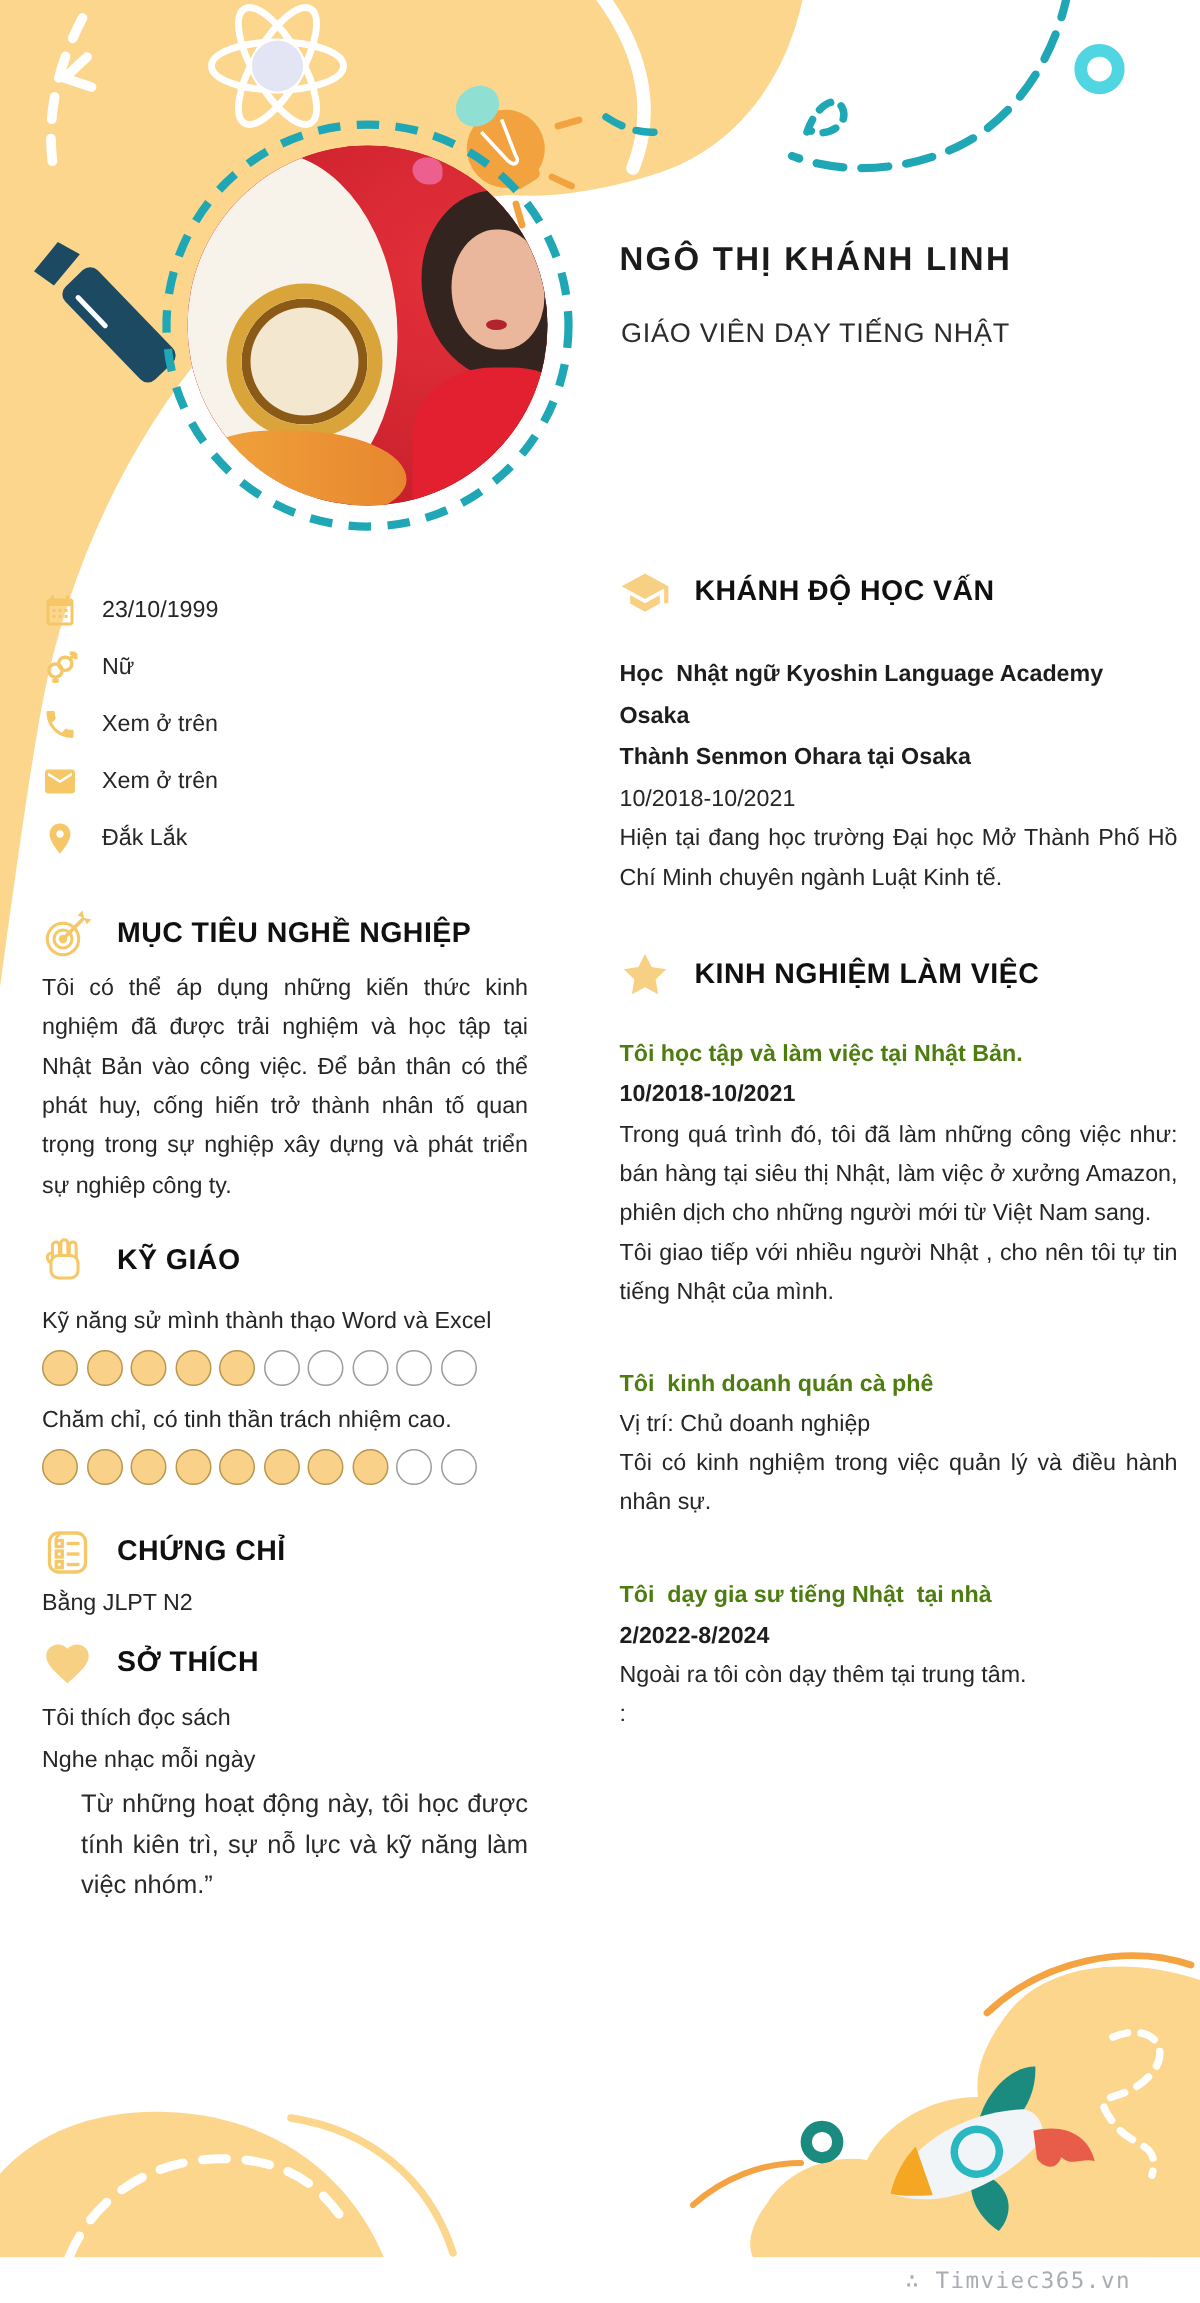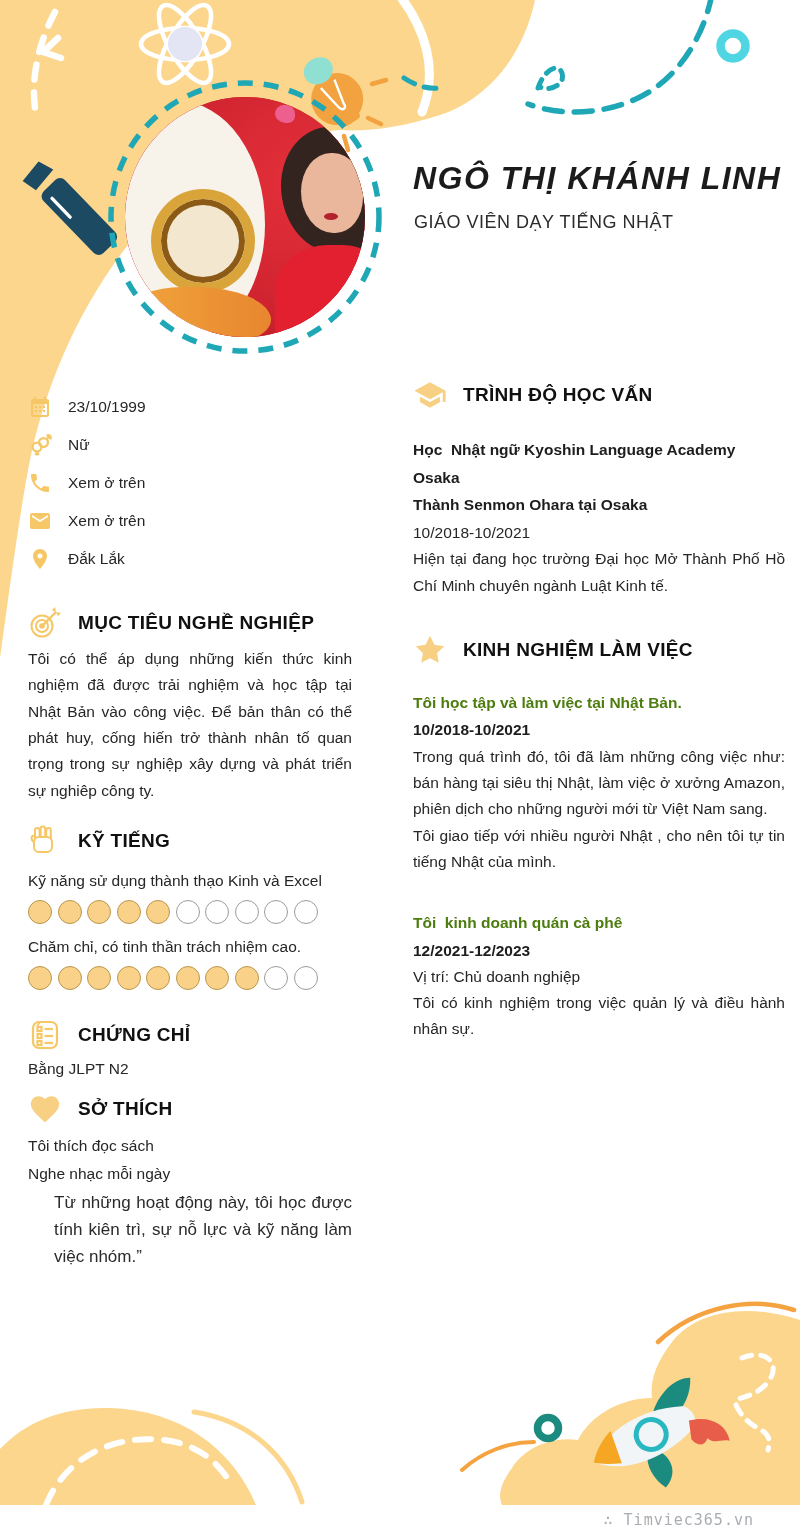--- a/index.html
+++ b/index.html
@@ -17,21 +17,21 @@
   .lion-fringe{position:absolute;left:6px;top:190px;width:140px;height:60px;
                background:linear-gradient(90deg,#f0a53c,#e8862f);border-radius:40% 60% 50% 50%;}
   .hair{position:absolute;left:156px;top:30px;width:104px;height:126px;background:#33241f;
         border-radius:50% 50% 42% 58%;}
   .face{position:absolute;left:176px;top:56px;width:62px;height:80px;background:#eab69c;border-radius:50% 50% 46% 54%;}
   .lips{position:absolute;left:199px;top:116px;width:14px;height:7px;background:#b3232d;border-radius:50%;}
   .dress{position:absolute;left:150px;top:148px;width:120px;height:100px;background:#e2202f;border-radius:45% 45% 0 0;}
   .flower{position:absolute;left:150px;top:8px;width:20px;height:18px;background:#ec5f8e;border-radius:50% 50% 40% 60%;}
   
   .name{position:absolute;left:413px;top:160px;width:380px;z-index:4;
-        font-size:32px;font-weight:bold;letter-spacing:1.5px;color:#1b1b1b;font-style:italic;}
+        font-size:22px;font-weight:bold;letter-spacing:1.5px;color:#1b1b1b;}
   .role{position:absolute;left:414px;top:212px;width:380px;z-index:4;
         font-size:18px;letter-spacing:.5px;color:#2c2c2c;}
   
   .col-left{position:absolute;left:28px;top:388px;width:324px;z-index:4;}
   .col-right{position:absolute;left:413px;top:378px;width:372px;z-index:4;}
   .contact-row{display:flex;align-items:center;height:38px;}
   .contact-row .ic{width:24px;height:24px;flex:0 0 24px;margin-right:16px;}
   .contact-row .txt{font-size:15.5px;color:#262626;}
   .sec-head{position:relative;display:flex;align-items:center;margin:0 0 6px 0;}
   .sec-head .ic{width:34px;height:34px;flex:0 0 34px;margin-right:16px;}
@@ -173,23 +173,23 @@
     <p class="para">Tôi có thể áp dụng những kiến thức kinh nghiệm đã được trải nghiệm và học tập tại Nhật Bản vào công việc. Để bản thân có thể phát huy, cống hiến trở thành nhân tố quan trọng trong sự nghiệp xây dựng và phát triển sự nghiêp công ty.</p>
 
     <div class="sec-head mt20">
       <svg class="ic" viewBox="0 0 34 34" fill="#ffffff" stroke="#f5c766" stroke-width="2">
         <rect x="7" y="4" width="4.6" height="14" rx="2.3"></rect>
         <rect x="12.6" y="2.5" width="4.6" height="15" rx="2.3"></rect>
         <rect x="18.2" y="4" width="4.6" height="14" rx="2.3"></rect>
         <rect x="6" y="13" width="18" height="15" rx="5"></rect>
         <path d="M6 18 C2.5 16 3 11 6.5 11.5" fill="none"></path>
       </svg>
-      <h2>KỸ TIẾNG</h2>
-    </div>
-    <div class="skill-label">Kỹ năng sử dụng thành thạo Kinh và Excel</div>
+      <h2>KỸ GIÁO</h2>
+    </div>
+    <div class="skill-label">Kỹ năng sử mình thành thạo Word và Excel</div>
     <div class="dots">
         <span class="dot filled"></span>
         <span class="dot filled"></span>
         <span class="dot filled"></span>
         <span class="dot filled"></span>
         <span class="dot filled"></span>
         <span class="dot"></span>
         <span class="dot"></span>
         <span class="dot"></span>
         <span class="dot"></span>
@@ -234,21 +234,21 @@
     <div class="hobby-line">Nghe nhạc mỗi ngày</div>
     <div class="hobby-quote">Từ những hoạt động này, tôi học được tính kiên trì, sự nỗ lực và kỹ năng làm việc nhóm.”</div>
   </div>
 
   <div class="col-right">
 
     <div class="sec-head">
       <svg class="ic" viewBox="0 0 24 24" fill="#f8d084">
           <path d="M12 3 1 9l11 6 9-4.91V17h2V9L12 3zM5 13.18v4L12 21l7-3.82v-4L12 17l-7-3.82z"></path>
         </svg>
-      <h2>TRÌNH ĐỘ HỌC VẤN</h2>
+      <h2>KHÁNH ĐỘ HỌC VẤN</h2>
     </div>
     <div class="mt28" style="margin-top:24px;">
       <div class="edu-school">Học  Nhật ngữ Kyoshin Language Academy Osaka</div>
       <div class="edu-school">Thành Senmon Ohara tại Osaka</div>
       <div class="edu-period">10/2018-10/2021</div>
       <p class="para" style="margin:0;">Hiện tại đang học trường Đại học Mở Thành Phố Hồ Chí Minh chuyên ngành Luật Kinh tế.</p>
     </div>
 
     <div class="sec-head mt34">
       <svg class="ic" viewBox="0 0 24 24" fill="#f8d084">
@@ -259,25 +259,30 @@
 
     <div class="job" style="margin-top:22px;">
       <div class="job-title">Tôi học tập và làm việc tại Nhật Bản.</div>
       <div class="job-period">10/2018-10/2021</div>
       <p class="para">Trong quá trình đó, tôi đã làm những công việc như:  bán hàng tại siêu thị Nhật, làm việc ở xưởng Amazon, phiên dịch cho những người mới từ Việt Nam sang.</p>
       <p class="para">Tôi giao tiếp với nhiều người Nhật , cho nên tôi tự tin tiếng Nhật của mình.</p>
     </div>
 
     <div class="job">
       <div class="job-title">Tôi  kinh doanh quán cà phê</div>
-      <div class="job-period">12/2021-12/2023</div>
       <p class="para">Vị trí: Chủ doanh nghiệp</p>
       <p class="para">Tôi có kinh nghiệm trong việc quản lý  và điều hành  nhân sự.</p>
     </div>
 
+    <div class="job">
+      <div class="job-title">Tôi  dạy gia sư tiếng Nhật  tại nhà</div>
+      <div class="job-period">2/2022-8/2024</div>
+      <p class="para">Ngoài ra tôi  còn dạy thêm tại  trung tâm.</p>
+      <p class="para">:</p>
+    </div>
   </div>
 
   <svg class="deco" width="800" height="215" viewBox="0 0 800 215" style="top:1290px;z-index:1;">
 
     <path d="M800,30 C745,12 695,22 672,52 C655,74 650,92 652,108
              C620,108 590,126 578,150 C552,146 524,158 512,178 C500,194 498,206 502,215 L800,215 Z" fill="#fbd68c"></path>
 
     <path d="M658,52 C696,16 752,6 794,20" fill="none" stroke="#f5a340" stroke-width="4.5" stroke-linecap="round"></path>
     <path d="M462,180 C482,162 508,152 534,152" fill="none" stroke="#f5a340" stroke-width="4" stroke-linecap="round"></path>
 

